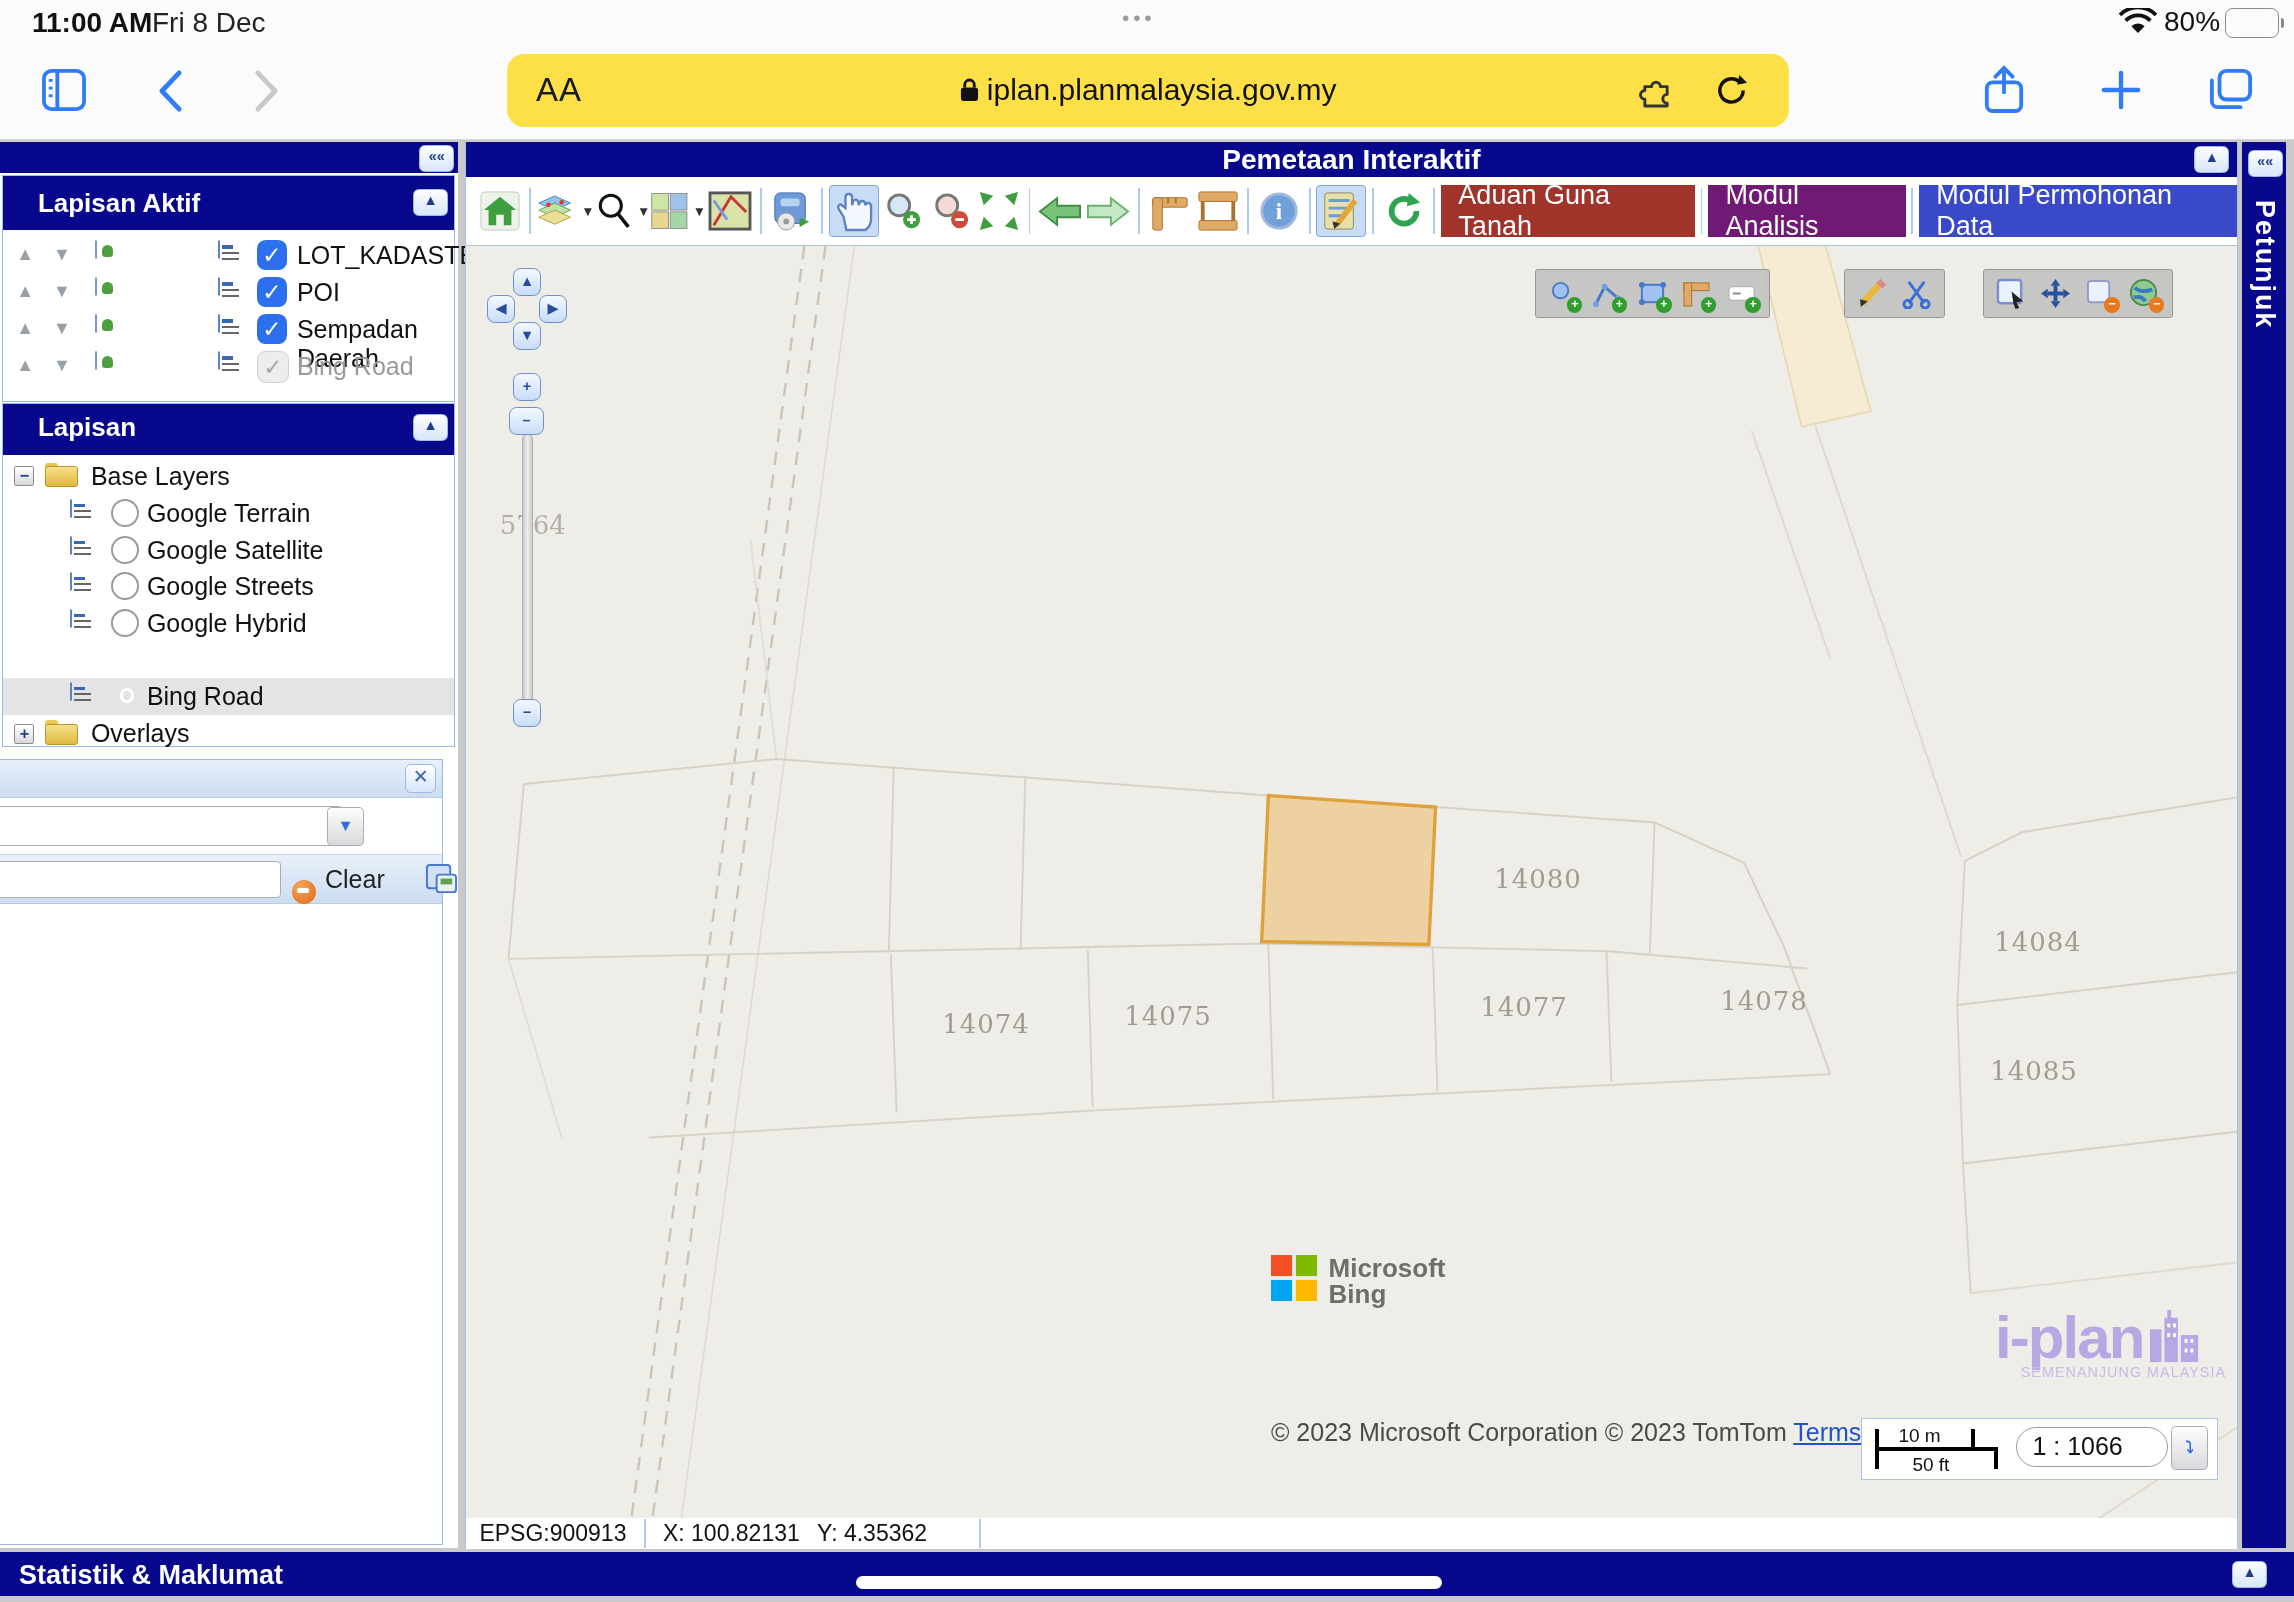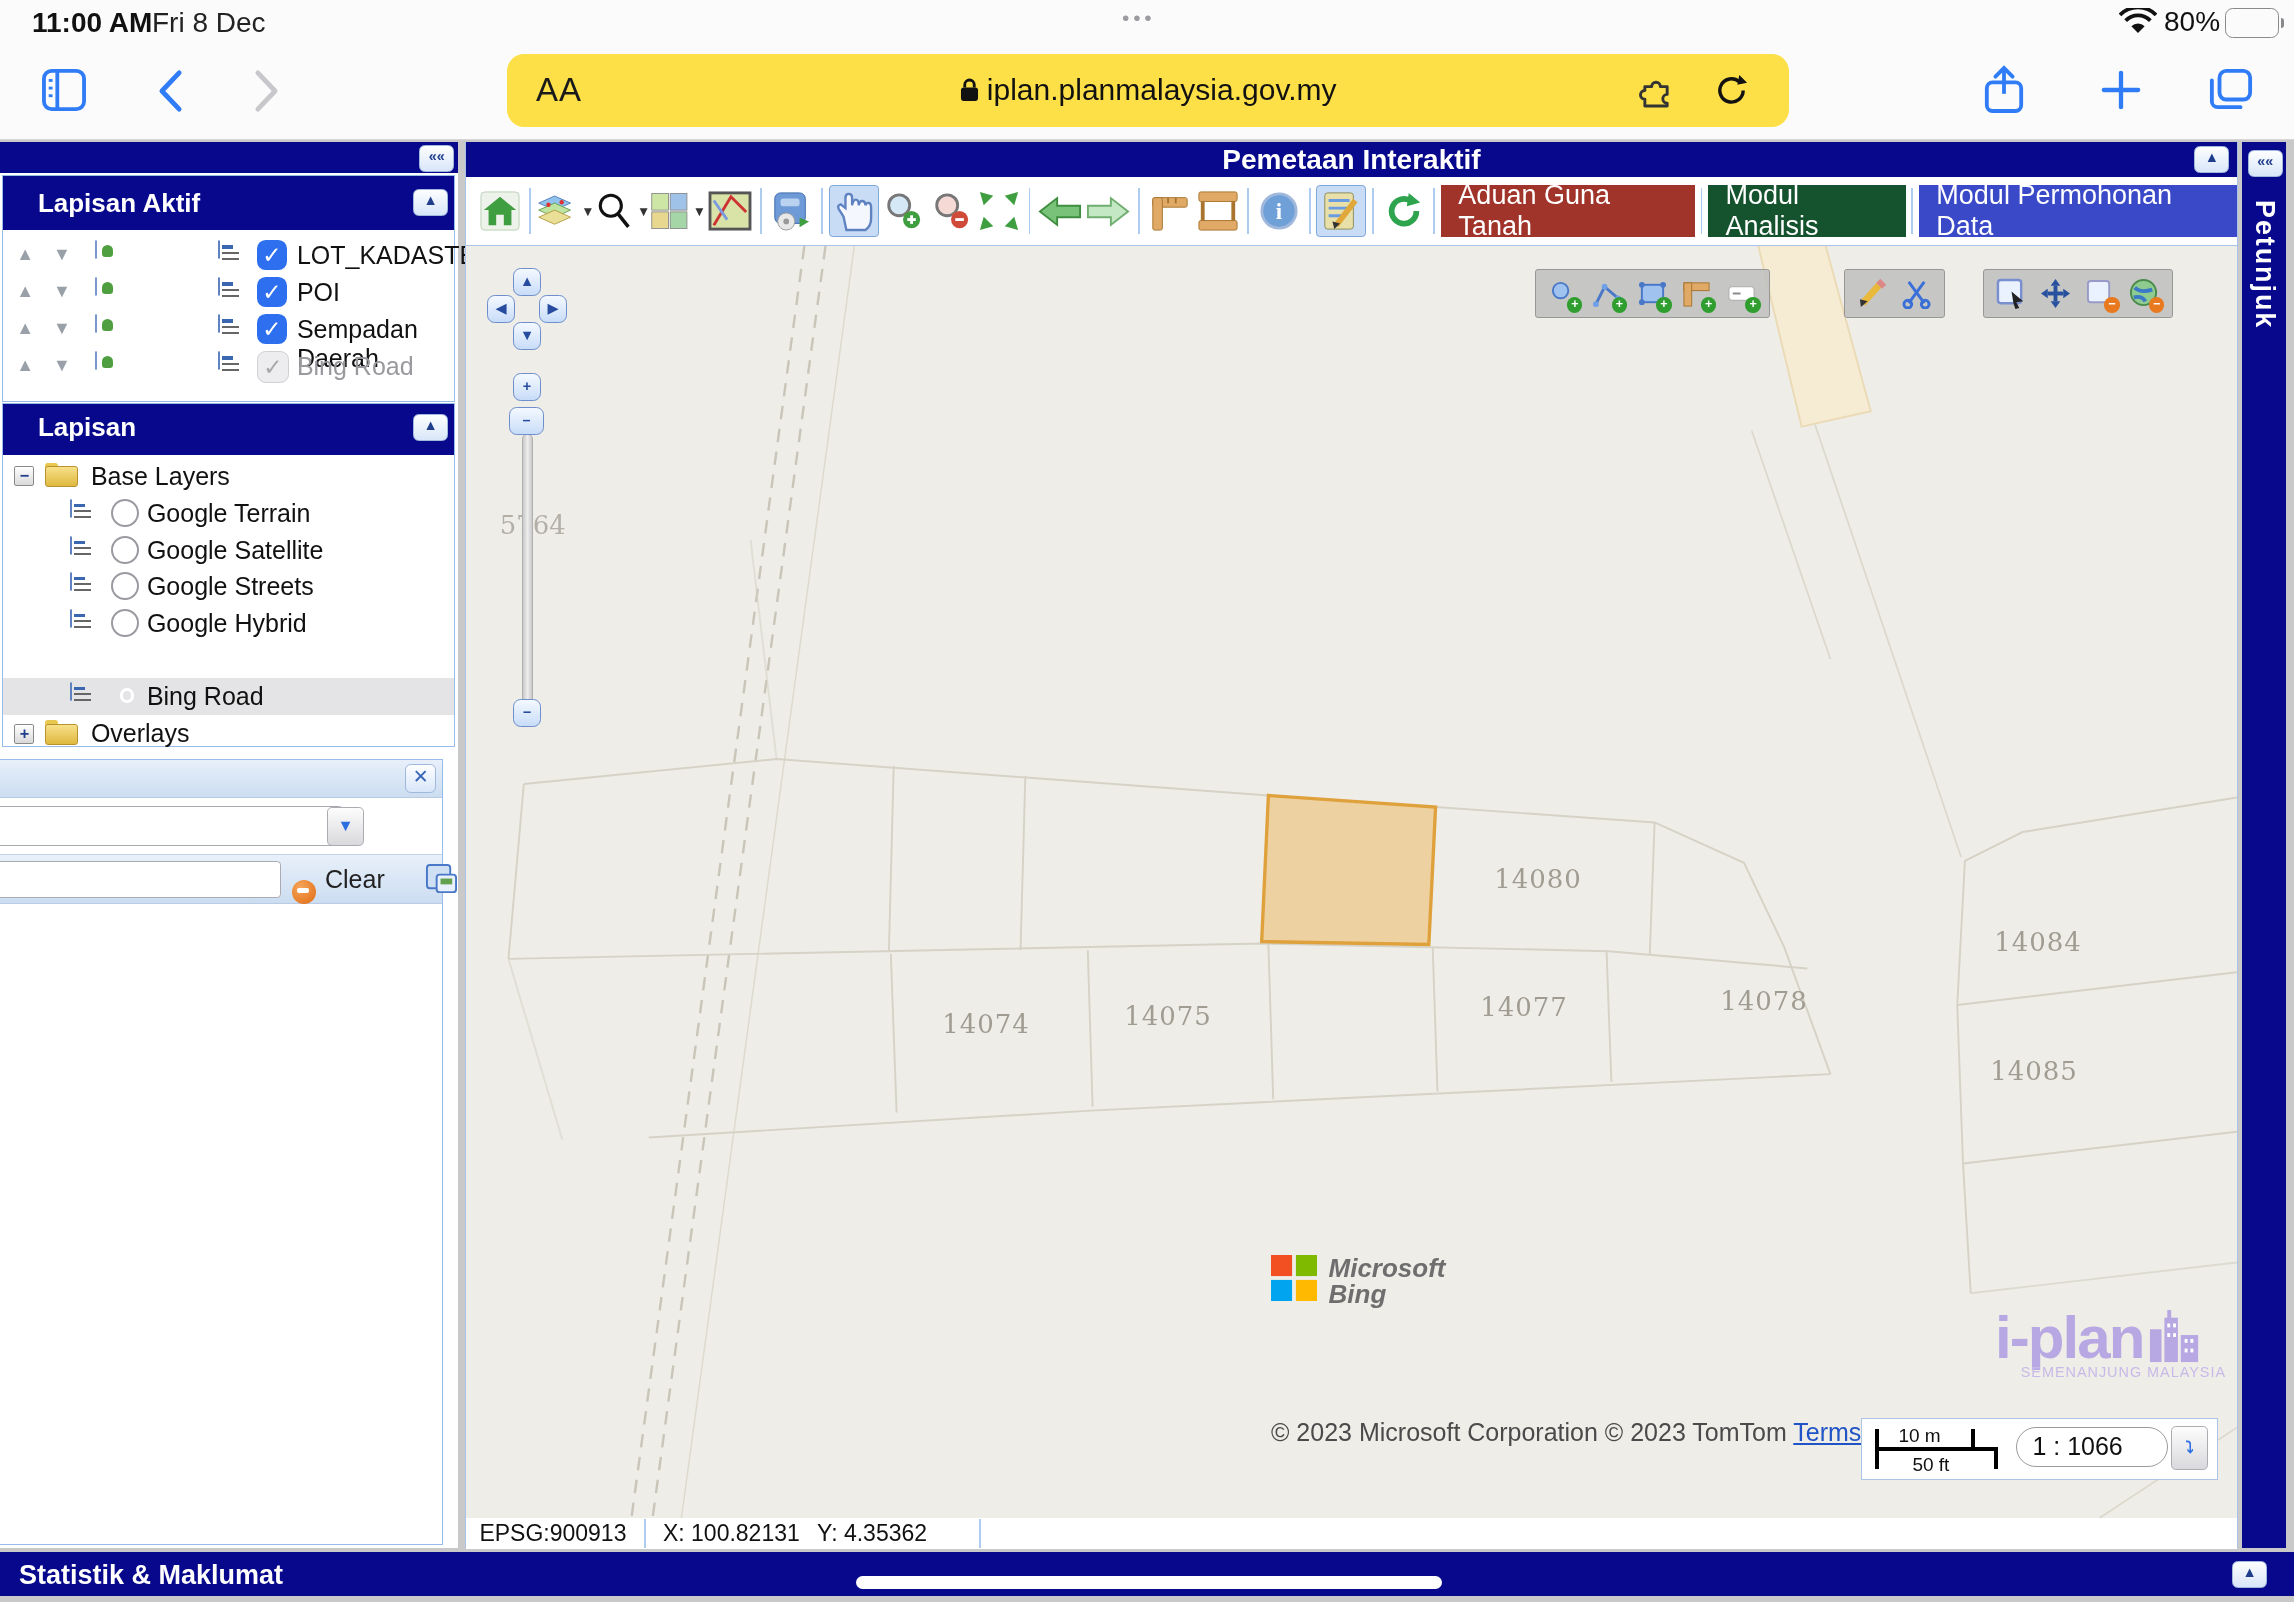--- a/index.html
+++ b/index.html
@@ -425,21 +425,21 @@
     <span class="tsep"></span>
     <span class="tbtn">
       <svg width="40" height="40" viewBox="0 0 42 42">
           <path d="M34 21 a13 13 0 1 1 -5 -10" fill="none" stroke="#2EA44F" stroke-width="6"></path>
           <polygon points="26,2 38,12 24,16" fill="#2EA44F"></polygon>
         </svg>
     </span>
     <span class="tsep"></span>
     <span class="modbtn" style="background:#A0342B;">Aduan Guna Tanah</span>
     <span class="tsep"></span>
-    <span class="modbtn" style="background:#14532d;">Modul Analisis</span>
+    <span class="modbtn" style="background:#701a75;">Modul Analisis</span>
     <span class="tsep"></span>
     <span class="modbtn" style="background:#3A49C8;">Modul Permohonan Data</span>
   </div>
 
   <div class="abs" style="left:0;top:104px;width:1771px;height:1272px;background:#EFEDE8;overflow:hidden;">
     <svg class="abs" style="left:0;top:0;" width="1771" height="1272" viewBox="0 0 1843 1324">
       <g stroke="#C9C5B8" stroke-width="2.5" stroke-dasharray="14 10" fill="none">
         <line x1="352" y1="0" x2="172" y2="1324"></line>
         <line x1="374" y1="0" x2="194" y2="1324"></line>
       </g>
@@ -589,21 +589,21 @@
 
     <div class="abs" style="left:805px;top:1009px;display:flex;gap:11.5px;">
       <span>
         <svg width="46" height="46" viewBox="0 0 48 48">
             <rect x="0" y="0" width="22" height="22" fill="#F25022"></rect>
             <rect x="26" y="0" width="22" height="22" fill="#7FBA00"></rect>
             <rect x="0" y="26" width="22" height="22" fill="#00A4EF"></rect>
             <rect x="26" y="26" width="22" height="22" fill="#FFB900"></rect>
           </svg>
       </span>
-      <span style="font-size:26px;color:#6E6E6E;font-weight:600;line-height:1.0;font-style:italic;">
+      <span style="font-size:26px;color:#6E6E6E;font-weight:600;line-height:1.0;">
         <span>Microsoft</span><br>
         <span>Bing</span>
       </span>
     </div>
 
     <div class="abs" style="left:805px;top:1136px;font-size:25px;color:#4A4A4A;white-space:nowrap;margin-top:36px;">
       <span>© 2023 Microsoft Corporation © 2023 TomTom </span><a class="terms" href="#">Terms of Use</a><span>,</span>
     </div>
 
     <div class="abs" style="left:1529px;top:1057px;width:231px;">

